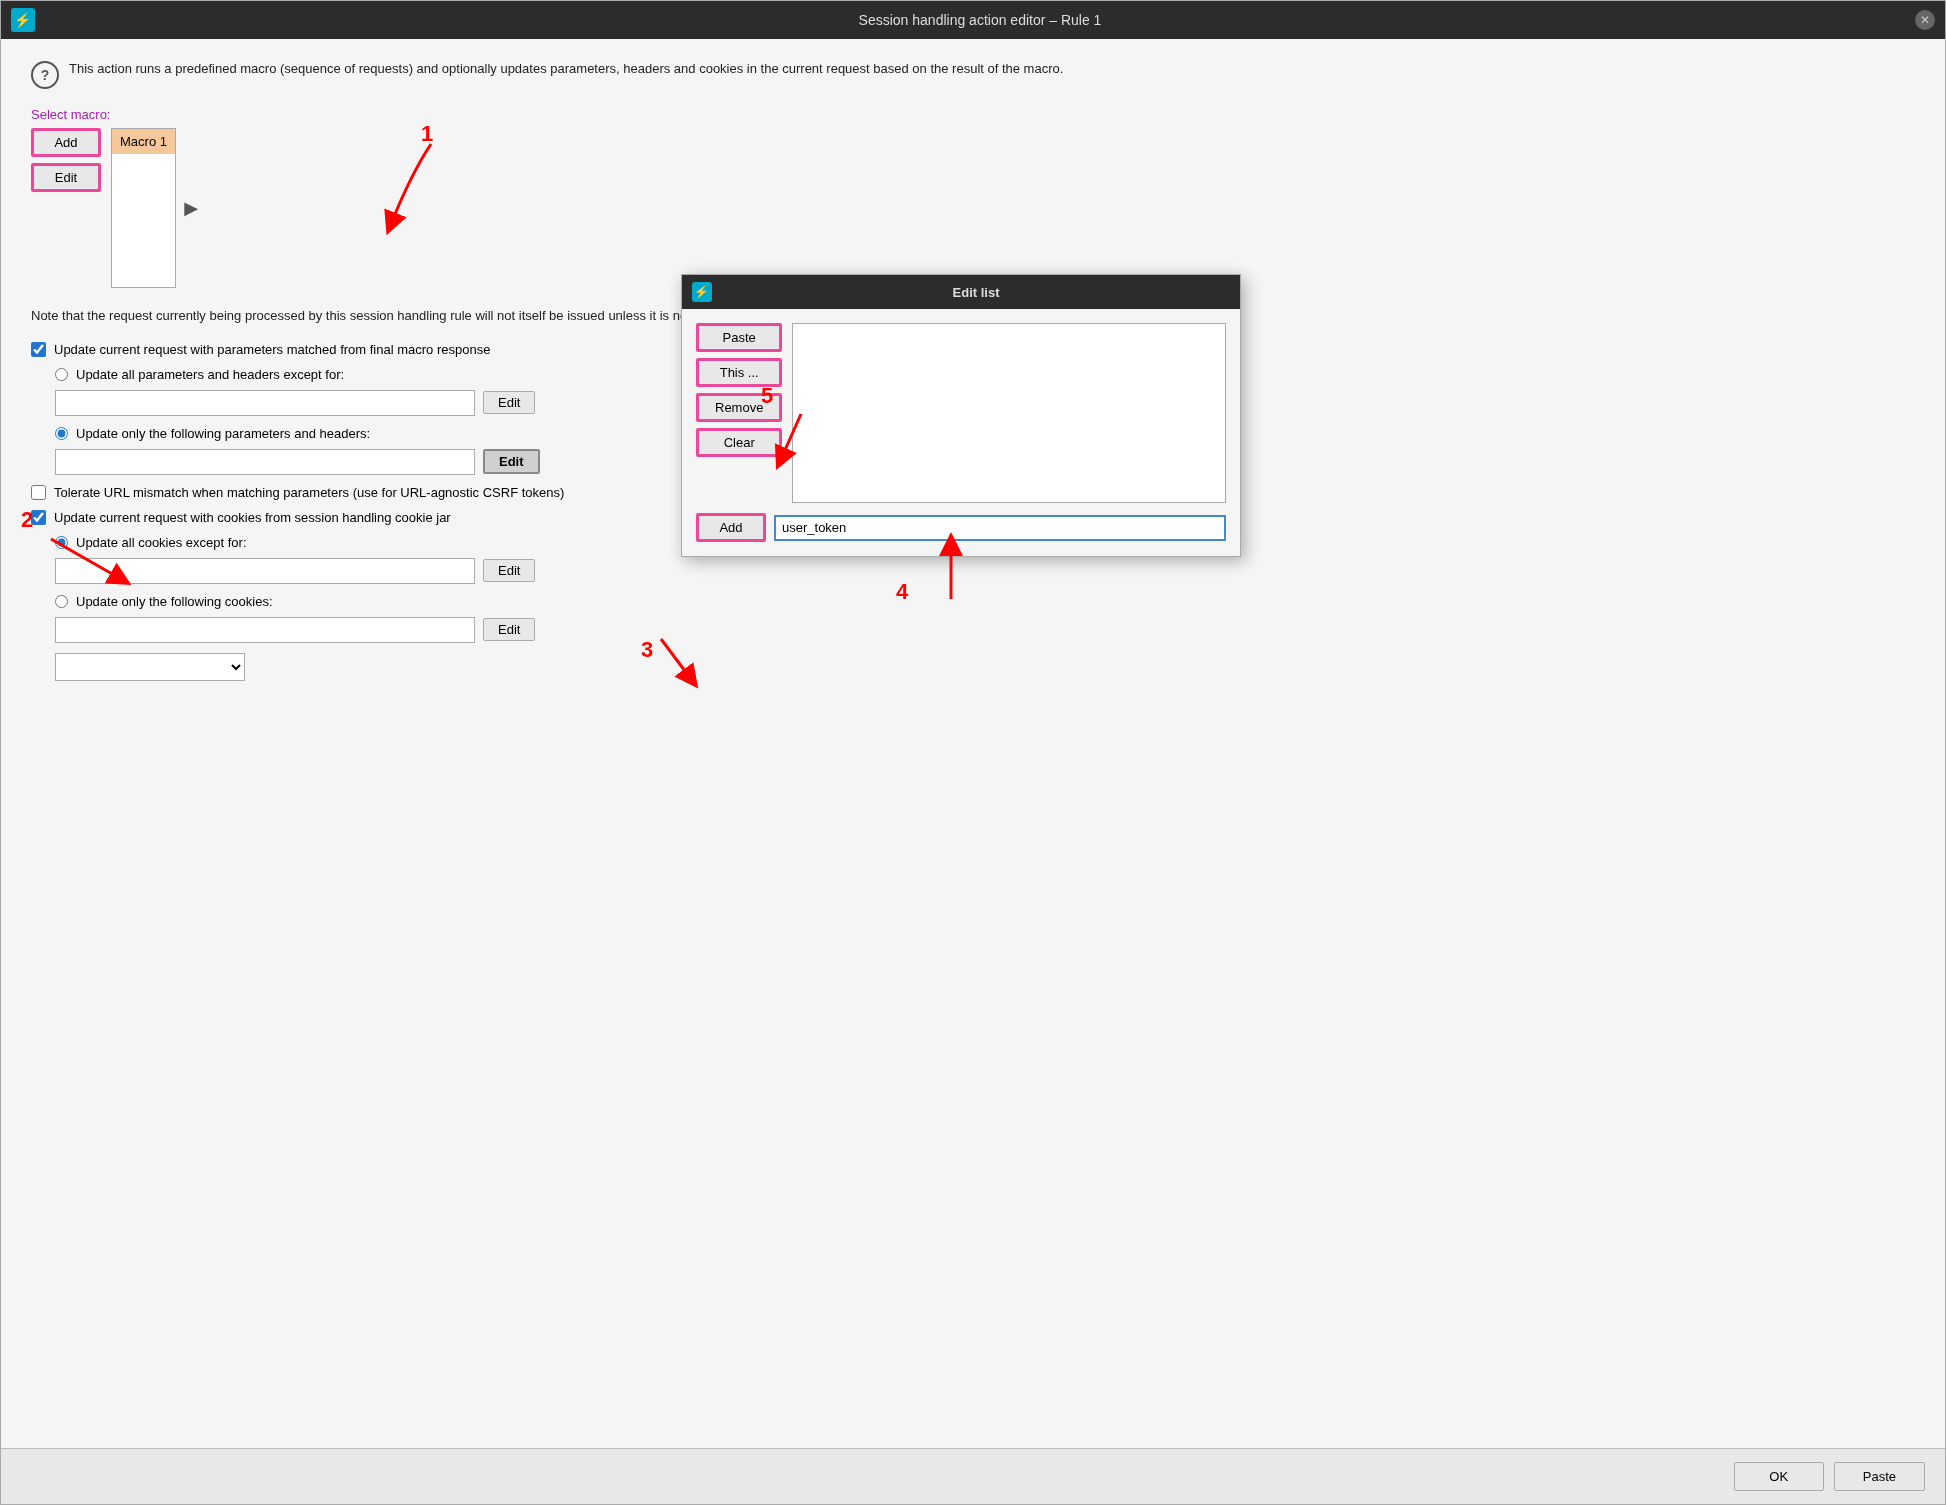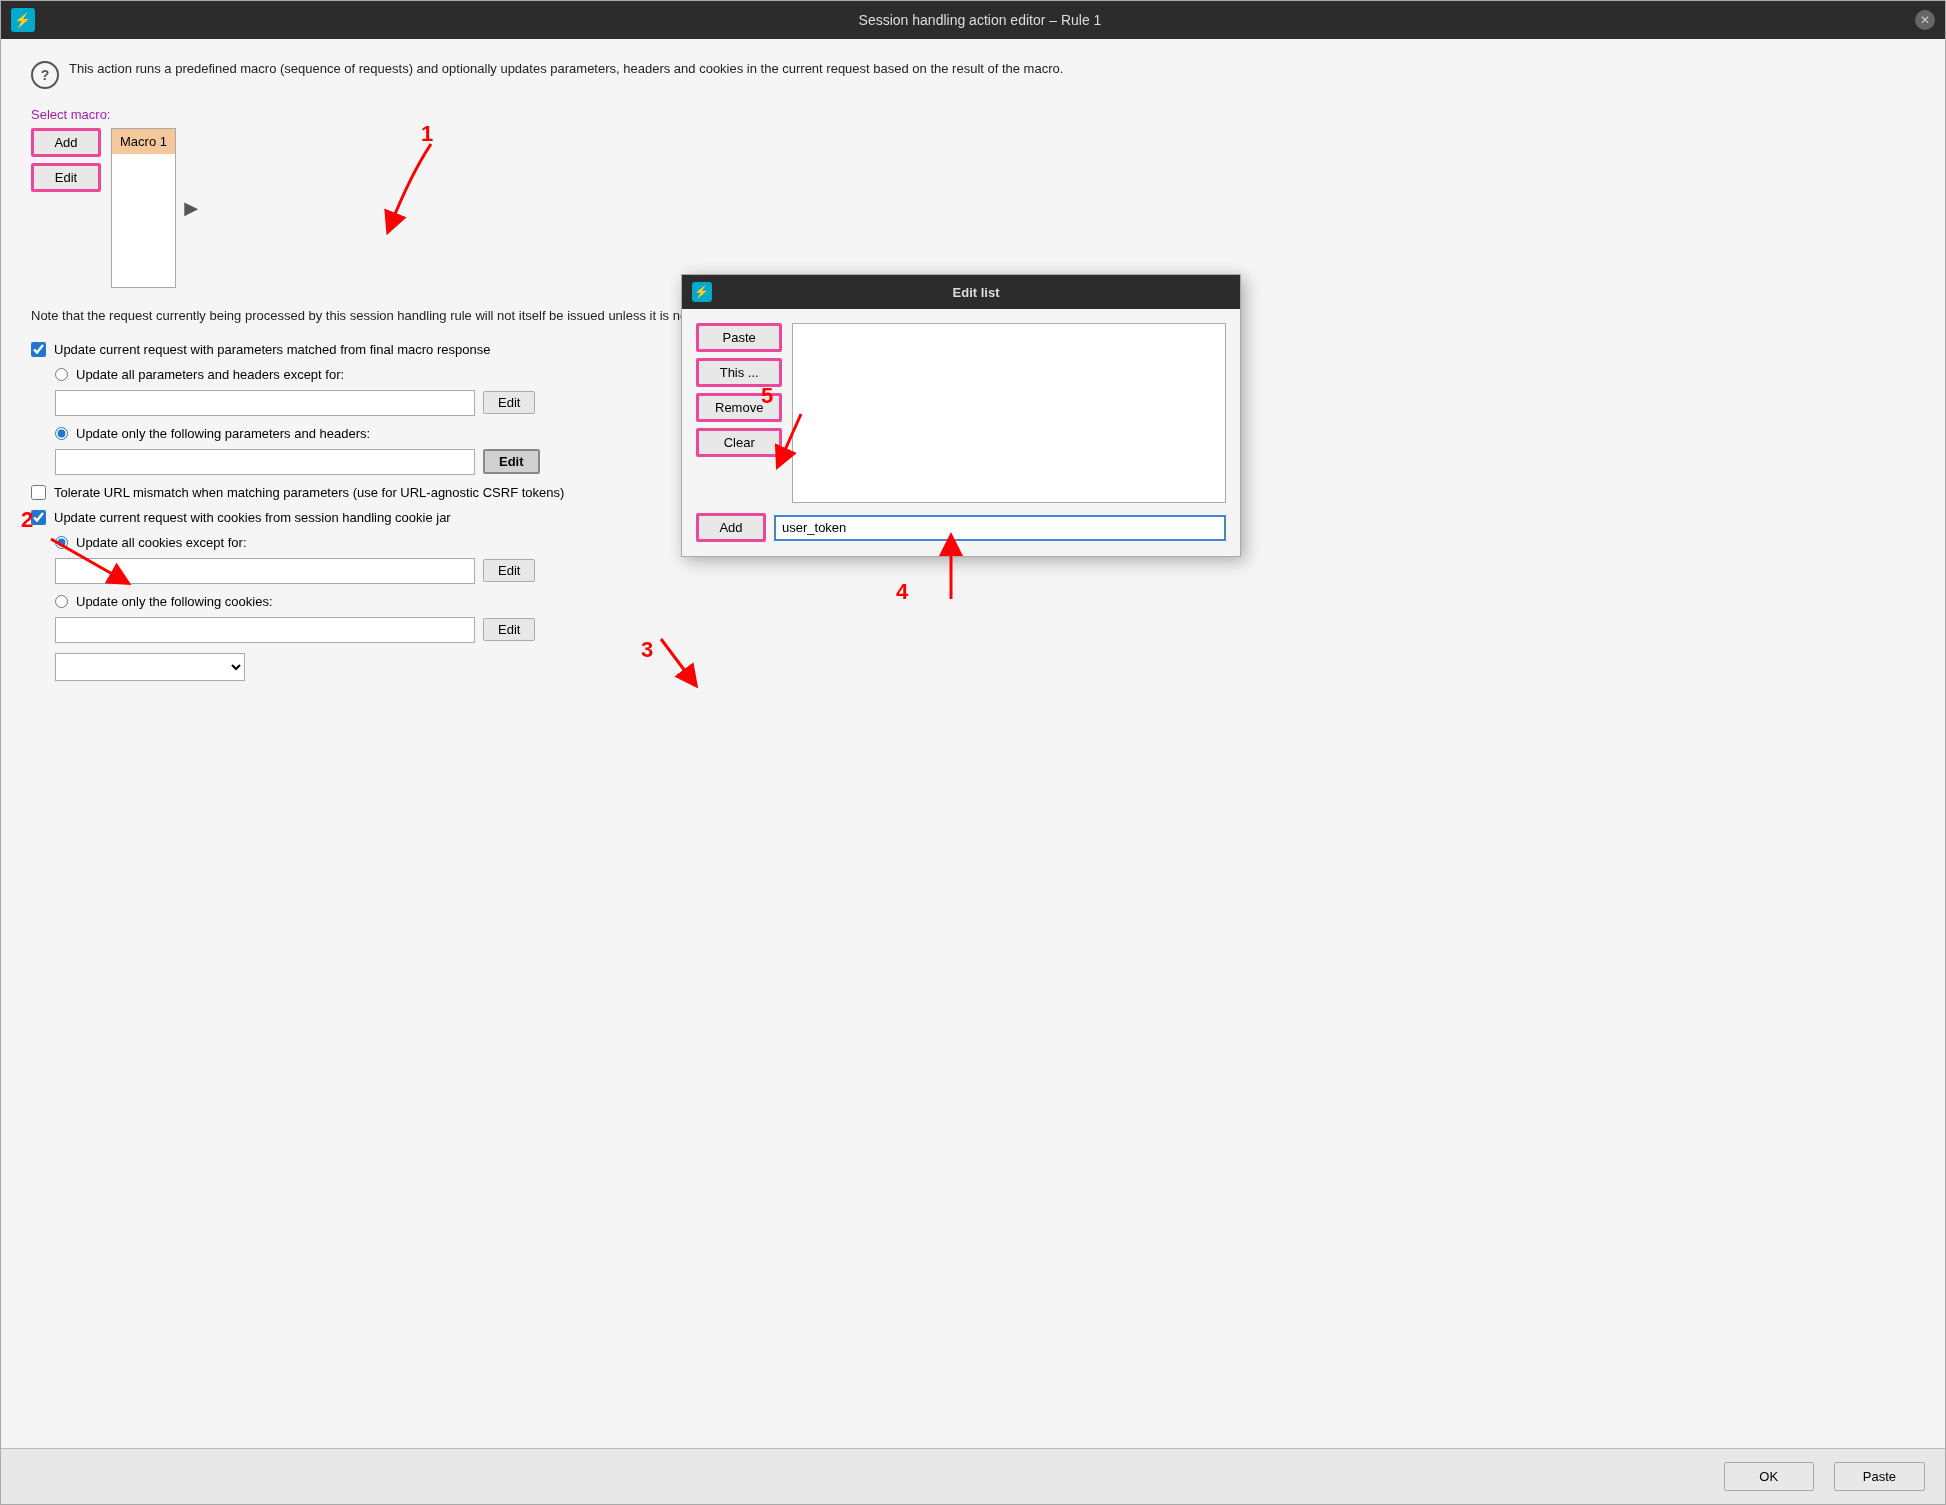--- a/index.html
+++ b/index.html
@@ -219,21 +219,21 @@
 
     
     .bottom-bar {
       height: 56px;
       background: #e8e8e8;
       border-top: 1px solid #bbb;
       display: flex;
       align-items: center;
       justify-content: flex-end;
       padding: 0 20px;
-      gap: 20px;
+      gap: 10px;
       flex-shrink: 0;
     }
 
     .bottom-btn {
       background: #e8e8e8;
       border: 1px solid #aaa;
       padding: 6px 28px;
       font-size: 13px;
       cursor: pointer;
       border-radius: 2px;

